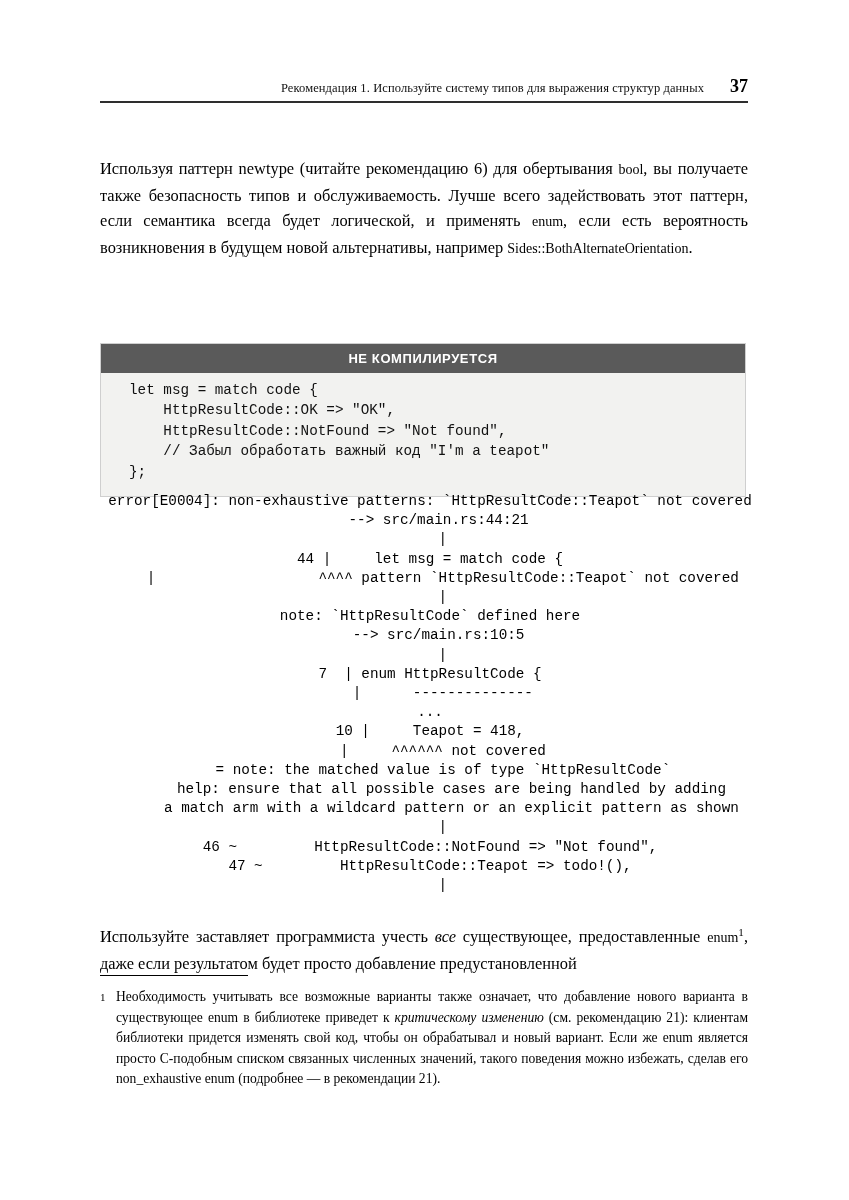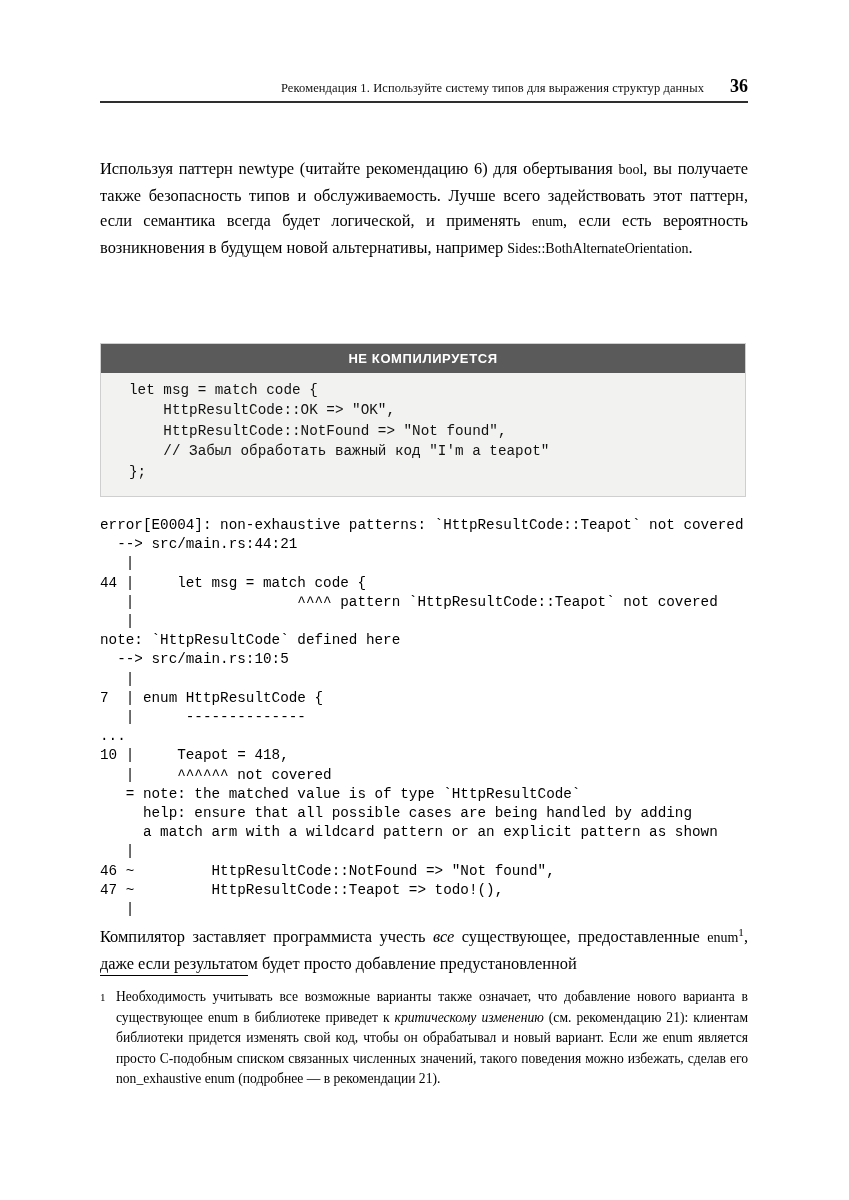--- a/index.html
+++ b/index.html
@@ -104,22 +104,23 @@
     font-size: 14.3px;
     line-height: 20.4px;
     color: #111;
     white-space: pre;
   }
 
   
   .compiler {
     position: absolute;
     left: 100px;
-    top: 516px;
+    top: 492px;
     width: 660px;
+    text-align: center;
   }
   .compiler pre {
     margin: 0;
     font-family: "Liberation Mono", "DejaVu Sans Mono", monospace;
     font-size: 14.3px;
     line-height: 19.2px;
     color: #000;
     white-space: pre;
   }
 
@@ -156,21 +157,21 @@
   }
   sup { font-size: 0.68em; vertical-align: super; line-height: 0; }
 </style>
 </head>
 <body>
 
 <div class="page">
 
   <div class="runhead">
     <span class="runhead-title">Рекомендация 1. Используйте систему типов для выражения структур данных</span>
-    <span class="runhead-page">36</span>
+    <span class="runhead-page">37</span>
   </div>
   <div class="runhead-rule"></div>
 
   <p class="para p1">
     <span>Используя паттерн newtype (читайте рекомендацию 6) для обертывания </span><code>bool</code><span>, вы получаете также безопасность типов и обслуживаемость. Лучше всего задействовать этот паттерн, если семантика всегда будет логической, и применять </span><code>enum</code><span>, если есть вероятность возникновения в будущем новой альтернативы, например </span><code>Sides::BothAlternateOrientation</code><span>.</span>
   </p>
 
 
   <div class="codebox">
     <div class="codebox-header">НЕ КОМПИЛИРУЕТСЯ</div>
@@ -201,21 +202,21 @@
    = note: the matched value is of type `HttpResultCode`
      help: ensure that all possible cases are being handled by adding
      a match arm with a wildcard pattern or an explicit pattern as shown
    |
 46 ~         HttpResultCode::NotFound =&gt; "Not found",
 47 ~         HttpResultCode::Teapot =&gt; todo!(),
    |</pre>
   </div>
 
   <p class="para p3">
-    <span>Компилятор заставляет программиста учесть </span><span class="it">все</span><span> существующее, предоставленные </span><code>enum</code><sup>1</sup><span>, даже если результатом будет просто добавление предустановленной</span>
+    <span>Используйте заставляет программиста учесть </span><span class="it">все</span><span> существующее, предоставленные </span><code>enum</code><sup>1</sup><span>, даже если результатом будет просто добавление предустановленной</span>
   </p>
 
   <div class="footnote-rule"></div>
   <div class="footnote">
     <span class="fn-marker">1</span>
     <span class="fn-text"><span>Необходимость учитывать все возможные варианты также означает, что добавление нового варианта в существующее enum в библиотеке приведет к </span><span class="it">критическому изменению</span><span> (см. рекомендацию 21): клиентам библиотеки придется изменять свой код, чтобы он обрабатывал и новый вариант. Если же enum является просто С-подобным списком связанных численных значений, такого поведения можно избежать, сделав его non_exhaustive enum (подробнее — в рекомендации 21).</span></span>
   </div>
 
 </div>
 

